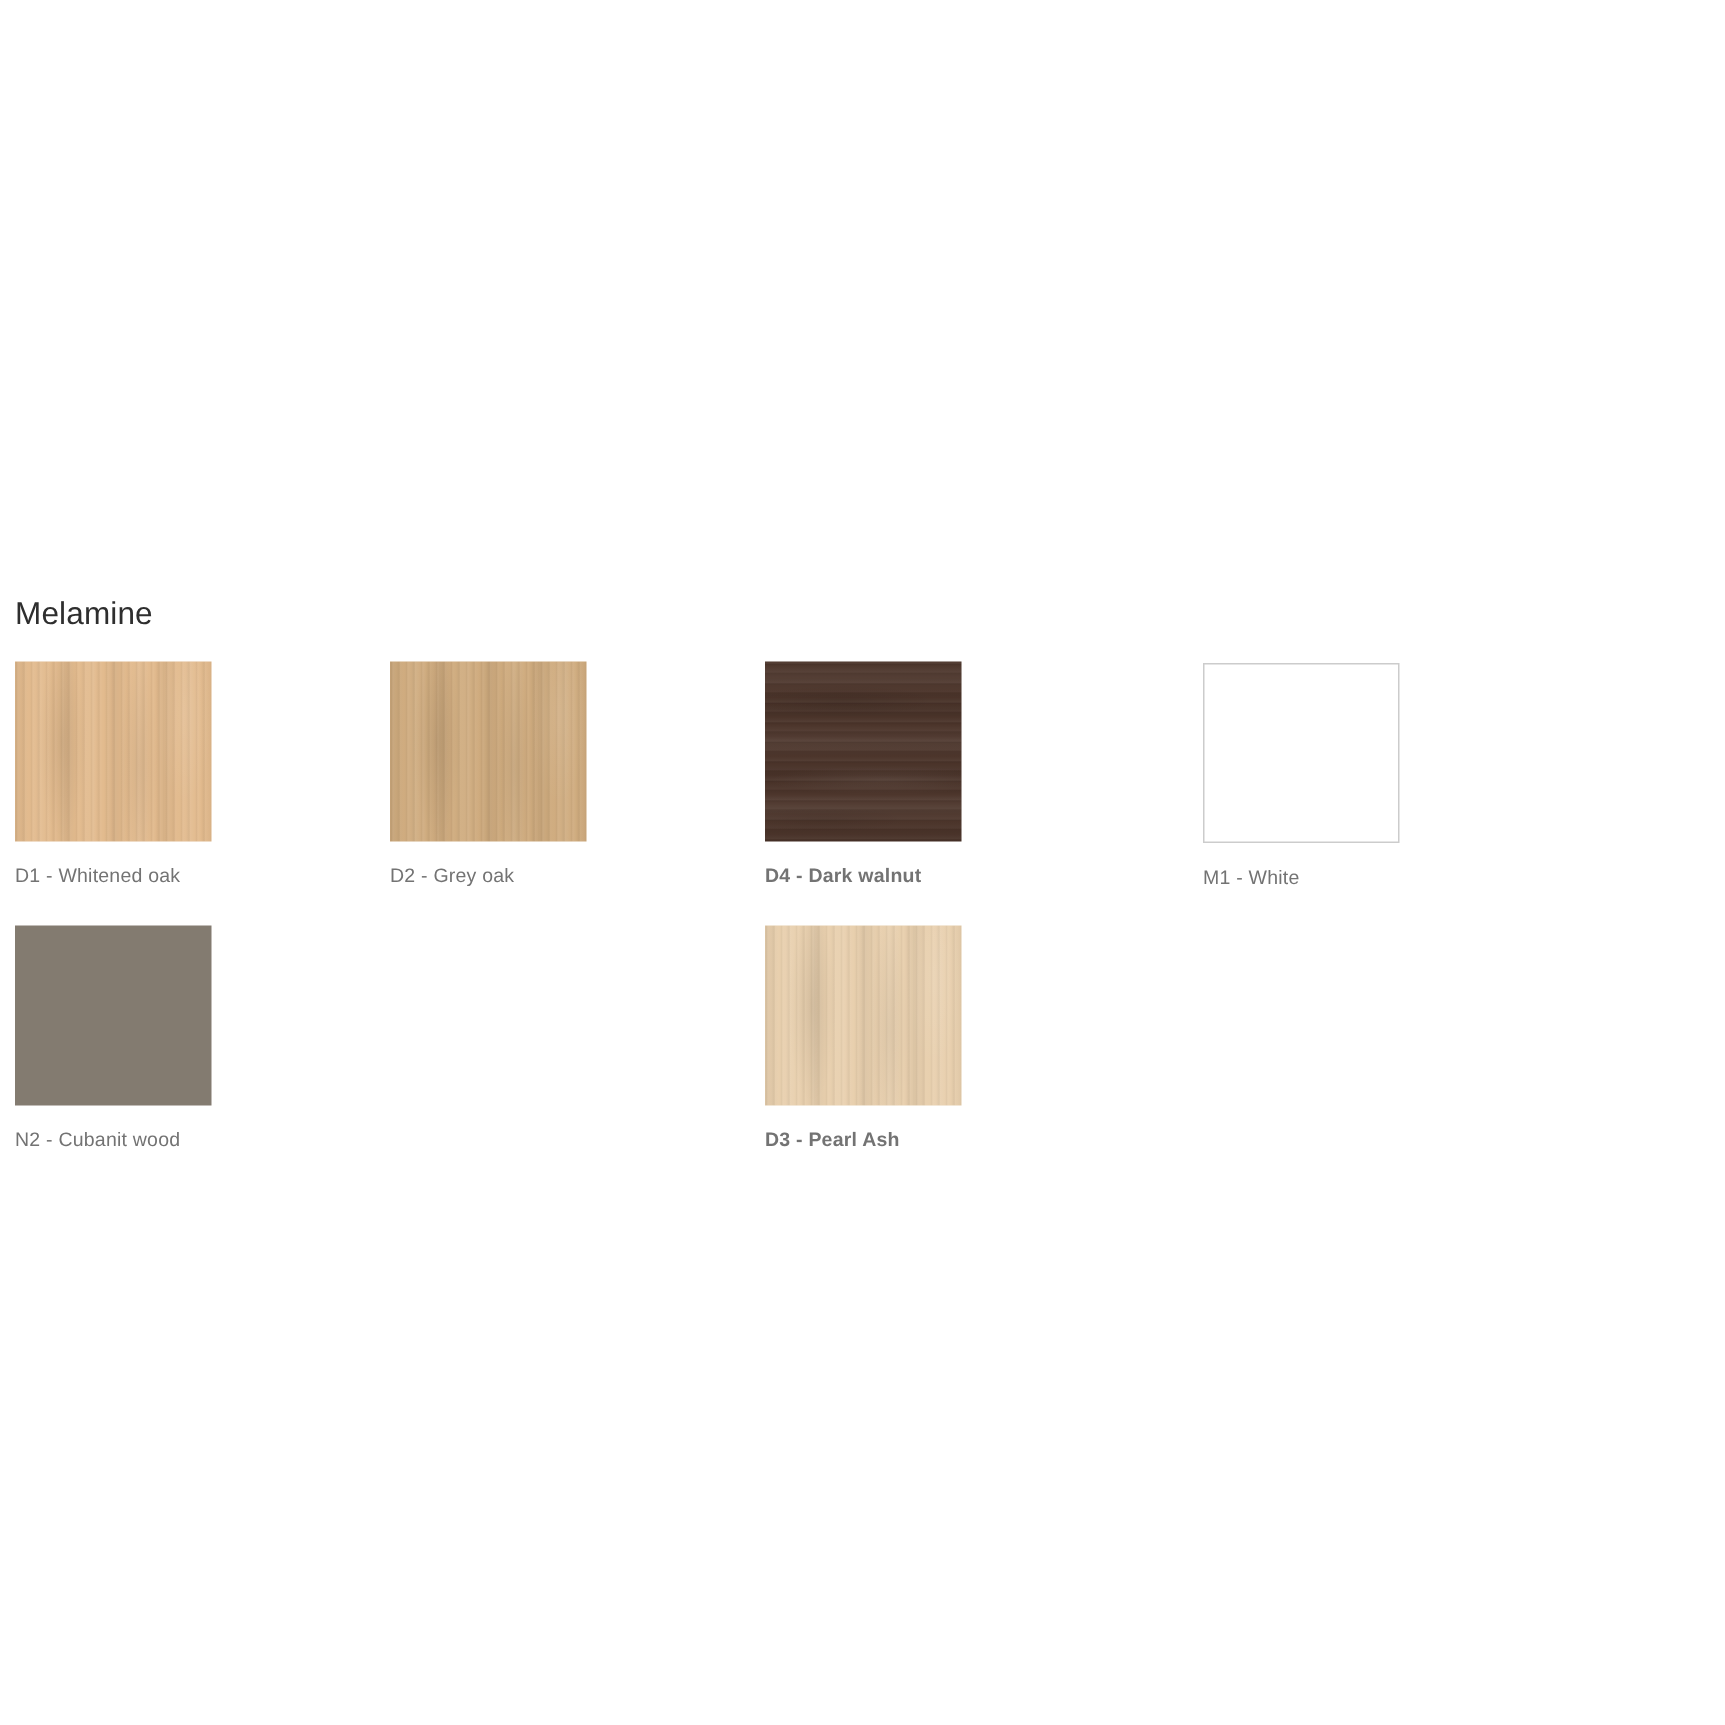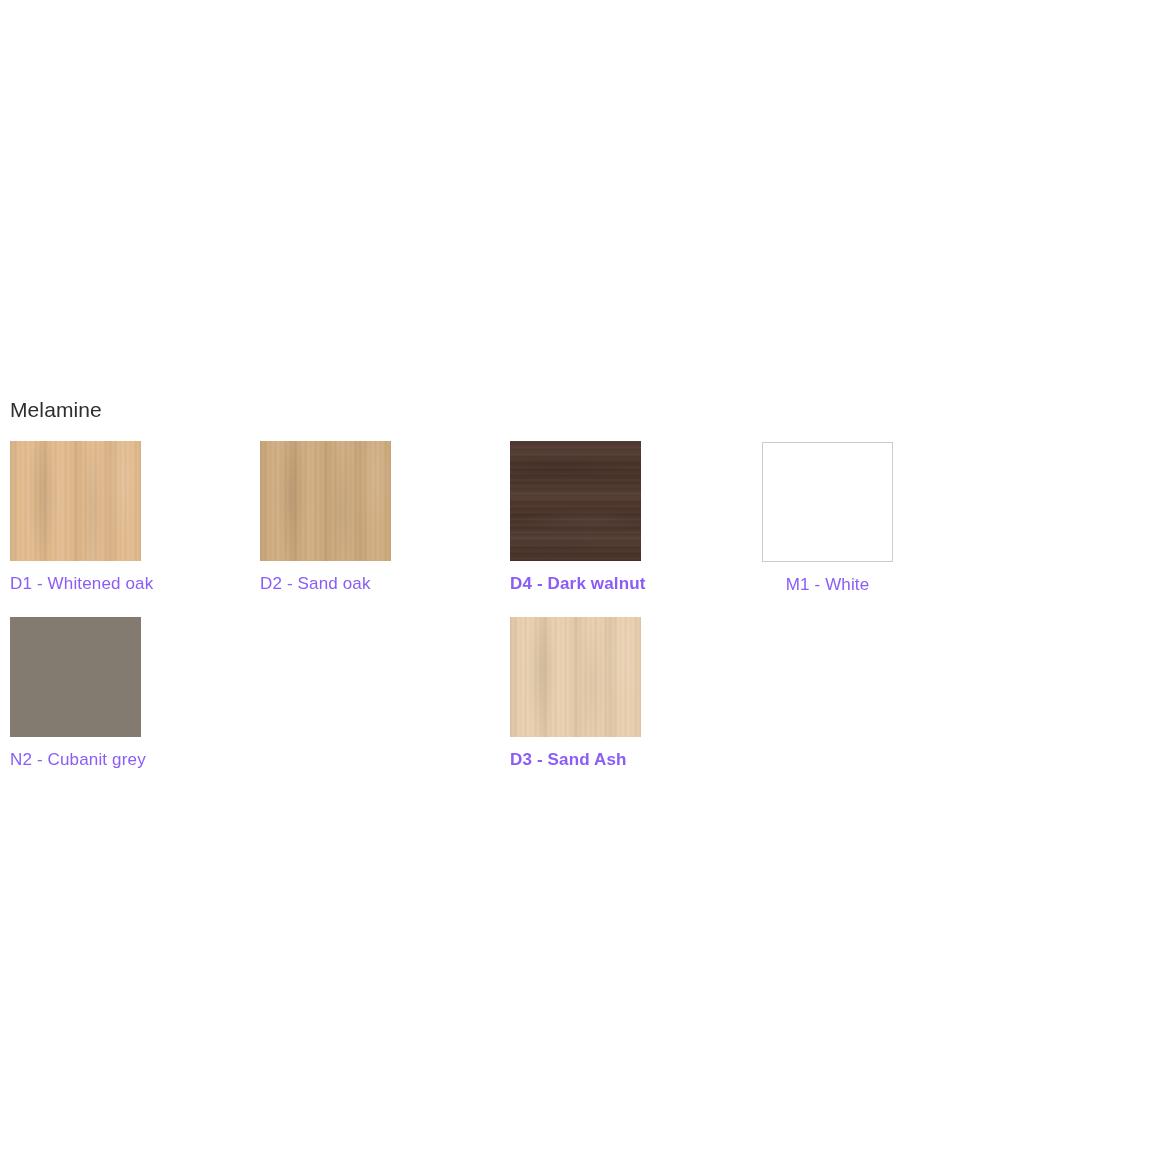--- a/index.html
+++ b/index.html
@@ -47,44 +47,44 @@
     height: 176px;
   }
   .swatch-cell {
     position: absolute;
     top: 0;
     width: 131px;
   }
   .swatch-cell.col-0 { left: 0px; }
   .swatch-cell.col-1 { left: 250px; }
   .swatch-cell.col-2 { left: 500px; font-weight: bold; }
-  .swatch-cell.col-3 { left: 752px; text-align: center; }
+  .swatch-cell.col-3 { left: 792px; }
   .swatch-cell.col-4 { left: 1000px; }
 
   .swatch-chip {
     position: relative;
     width: 131px;
     height: 120px;
     box-sizing: border-box;
     overflow: hidden;
     background-color: #dddddd;
   }
   
   .swatch-chip.bordered {
     border: 1px solid #cccccc;
     margin-top: 1px;
     height: 120px;
     width: 131px;
   }
 
   .swatch-label {
     margin-top: 14px;
-    font-size: 17px;
+    font-size: 13px;
     line-height: 17px;
-    color: #8b5cf6;
+    color: #737373;
     letter-spacing: 0.15px;
     white-space: nowrap;
   }
 
   
   .grain {
     position: absolute;
     inset: 0;
     pointer-events: none;
   }
@@ -168,21 +168,21 @@
         </div>
         <div class="swatch-label">D1 - Whitened oak</div>
       </div>
 
       <div class="swatch-cell col-1">
         <div class="swatch-chip" style="background-color: rgb(207, 171, 126);">
           <span class="grain vert-bands"></span>
           <span class="grain vert-fine"></span>
           <span class="grain soft"></span>
         </div>
-        <div class="swatch-label">D2 - Sand oak</div>
+        <div class="swatch-label">D2 - Grey oak</div>
       </div>
 
       <div class="swatch-cell col-2">
         <div class="swatch-chip" style="background-color: rgb(75, 52, 42);">
           <span class="grain horiz-bands"></span>
           <span class="grain horiz-fine"></span>
           <span class="grain soft-h"></span>
         </div>
         <div class="swatch-label">D4 - Dark walnut</div>
       </div>
@@ -192,29 +192,29 @@
         <div class="swatch-label">M1 - White</div>
       </div>
 
 
     </div>
 
     <div class="swatch-row">
 
       <div class="swatch-cell col-0">
         <div class="swatch-chip" style="background-color: rgb(131, 123, 112);"></div>
-        <div class="swatch-label">N2 - Cubanit grey</div>
+        <div class="swatch-label">N2 - Cubanit wood</div>
       </div>
 
 
       <div class="swatch-cell col-2">
         <div class="swatch-chip" style="background-color: rgb(232, 207, 173);">
           <span class="grain vert-bands"></span>
           <span class="grain vert-fine"></span>
           <span class="grain soft"></span>
         </div>
-        <div class="swatch-label">D3 - Sand Ash</div>
+        <div class="swatch-label">D3 - Pearl Ash</div>
       </div>
 
     </div>
 
   </div>
 </div>
 
 </body></html>

